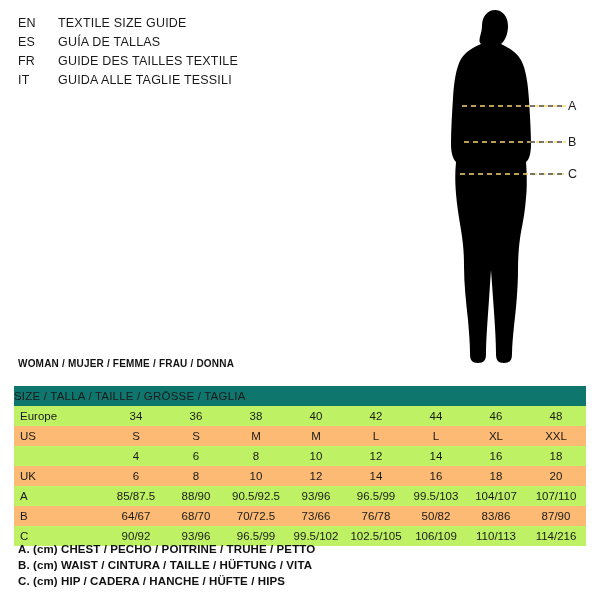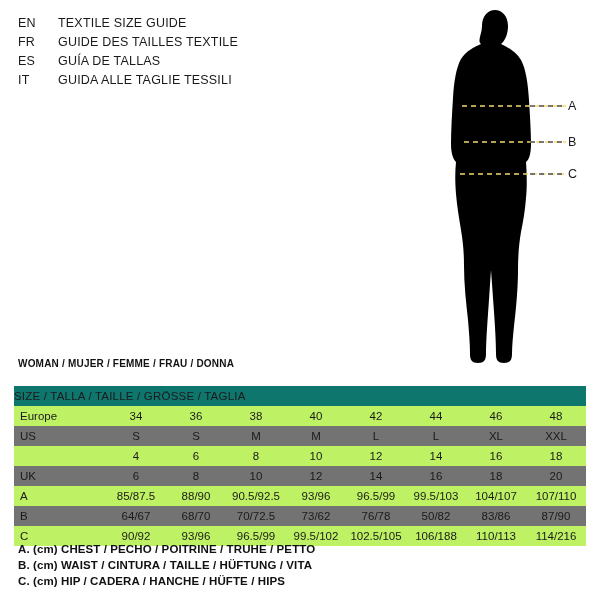--- a/index.html
+++ b/index.html
@@ -98,21 +98,21 @@
     vertical-align: middle;
   }
   .row-head td {
     background: #0f766e;
     font-size: 11.5px;
     font-weight: normal;
     padding-left: 6px;
     letter-spacing: 0.2px;
   }
   .row-shade td { background: #bef264; }
-  .row-plain td { background: #737373; }
+  .row-plain td { background: #fdba74; }
   .col-label {
     width: 86px;
     padding-left: 6px !important;
     text-align: left;
   }
   .cell {
     width: 60px;
     text-align: center;
   }
 
@@ -135,26 +135,26 @@
 <body>
 
 <div class="page">
 
   <div class="lang-block">
     <div class="lang-row">
       <span class="lang-code">EN</span>
       <span class="lang-title">TEXTILE SIZE GUIDE</span>
     </div>
     <div class="lang-row">
+      <span class="lang-code">ES</span>
+      <span class="lang-title">GUÍA DE TALLAS</span>
+    </div>
+    <div class="lang-row">
       <span class="lang-code">FR</span>
       <span class="lang-title">GUIDE DES TAILLES TEXTILE</span>
-    </div>
-    <div class="lang-row">
-      <span class="lang-code">ES</span>
-      <span class="lang-title">GUÍA DE TALLAS</span>
     </div>
     <div class="lang-row">
       <span class="lang-code">IT</span>
       <span class="lang-title">GUIDA ALLE TAGLIE TESSILI</span>
     </div>
   </div>
 
   <div class="figure-wrap">
     <svg class="figure-svg" width="160" height="365" viewBox="0 0 160 365">
 
@@ -272,35 +272,35 @@
           <td class="cell">99.5/103</td>
           <td class="cell">104/107</td>
           <td class="cell">107/110</td>
         </tr>
 
         <tr class="row-plain">
           <td class="col-label">B</td>
           <td class="cell">64/67</td>
           <td class="cell">68/70</td>
           <td class="cell">70/72.5</td>
-          <td class="cell">73/62</td>
+          <td class="cell">73/66</td>
           <td class="cell">76/78</td>
           <td class="cell">50/82</td>
           <td class="cell">83/86</td>
           <td class="cell">87/90</td>
         </tr>
 
         <tr class="row-shade">
           <td class="col-label">C</td>
           <td class="cell">90/92</td>
           <td class="cell">93/96</td>
           <td class="cell">96.5/99</td>
           <td class="cell">99.5/102</td>
           <td class="cell">102.5/105</td>
-          <td class="cell">106/188</td>
+          <td class="cell">106/109</td>
           <td class="cell">110/113</td>
           <td class="cell">114/216</td>
         </tr>
       </tbody>
     </table>
   </div>
 
   <div class="legend">
     <div class="legend-row">A. (cm) CHEST / PECHO / POITRINE / TRUHE / PETTO</div>
     <div class="legend-row">B. (cm) WAIST / CINTURA / TAILLE / HÜFTUNG / VITA</div>

